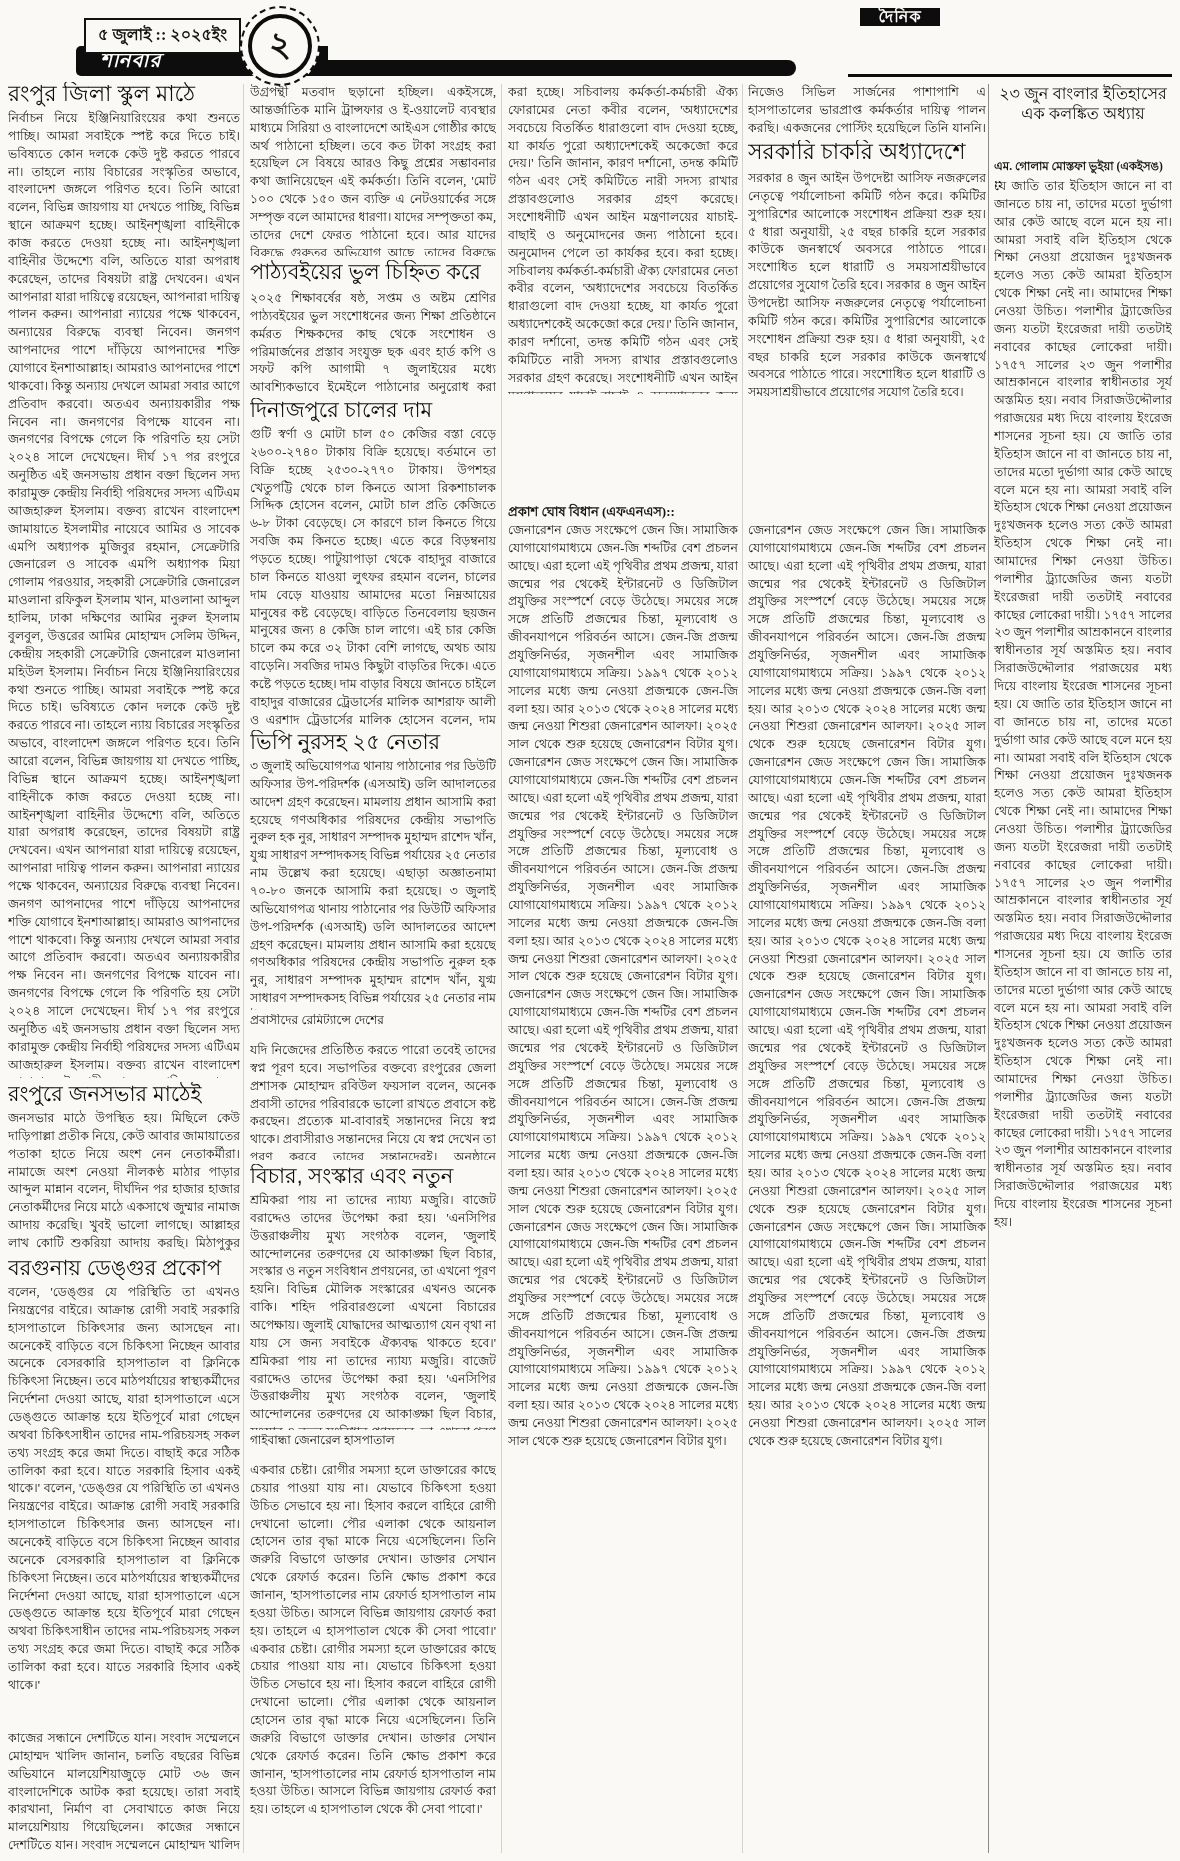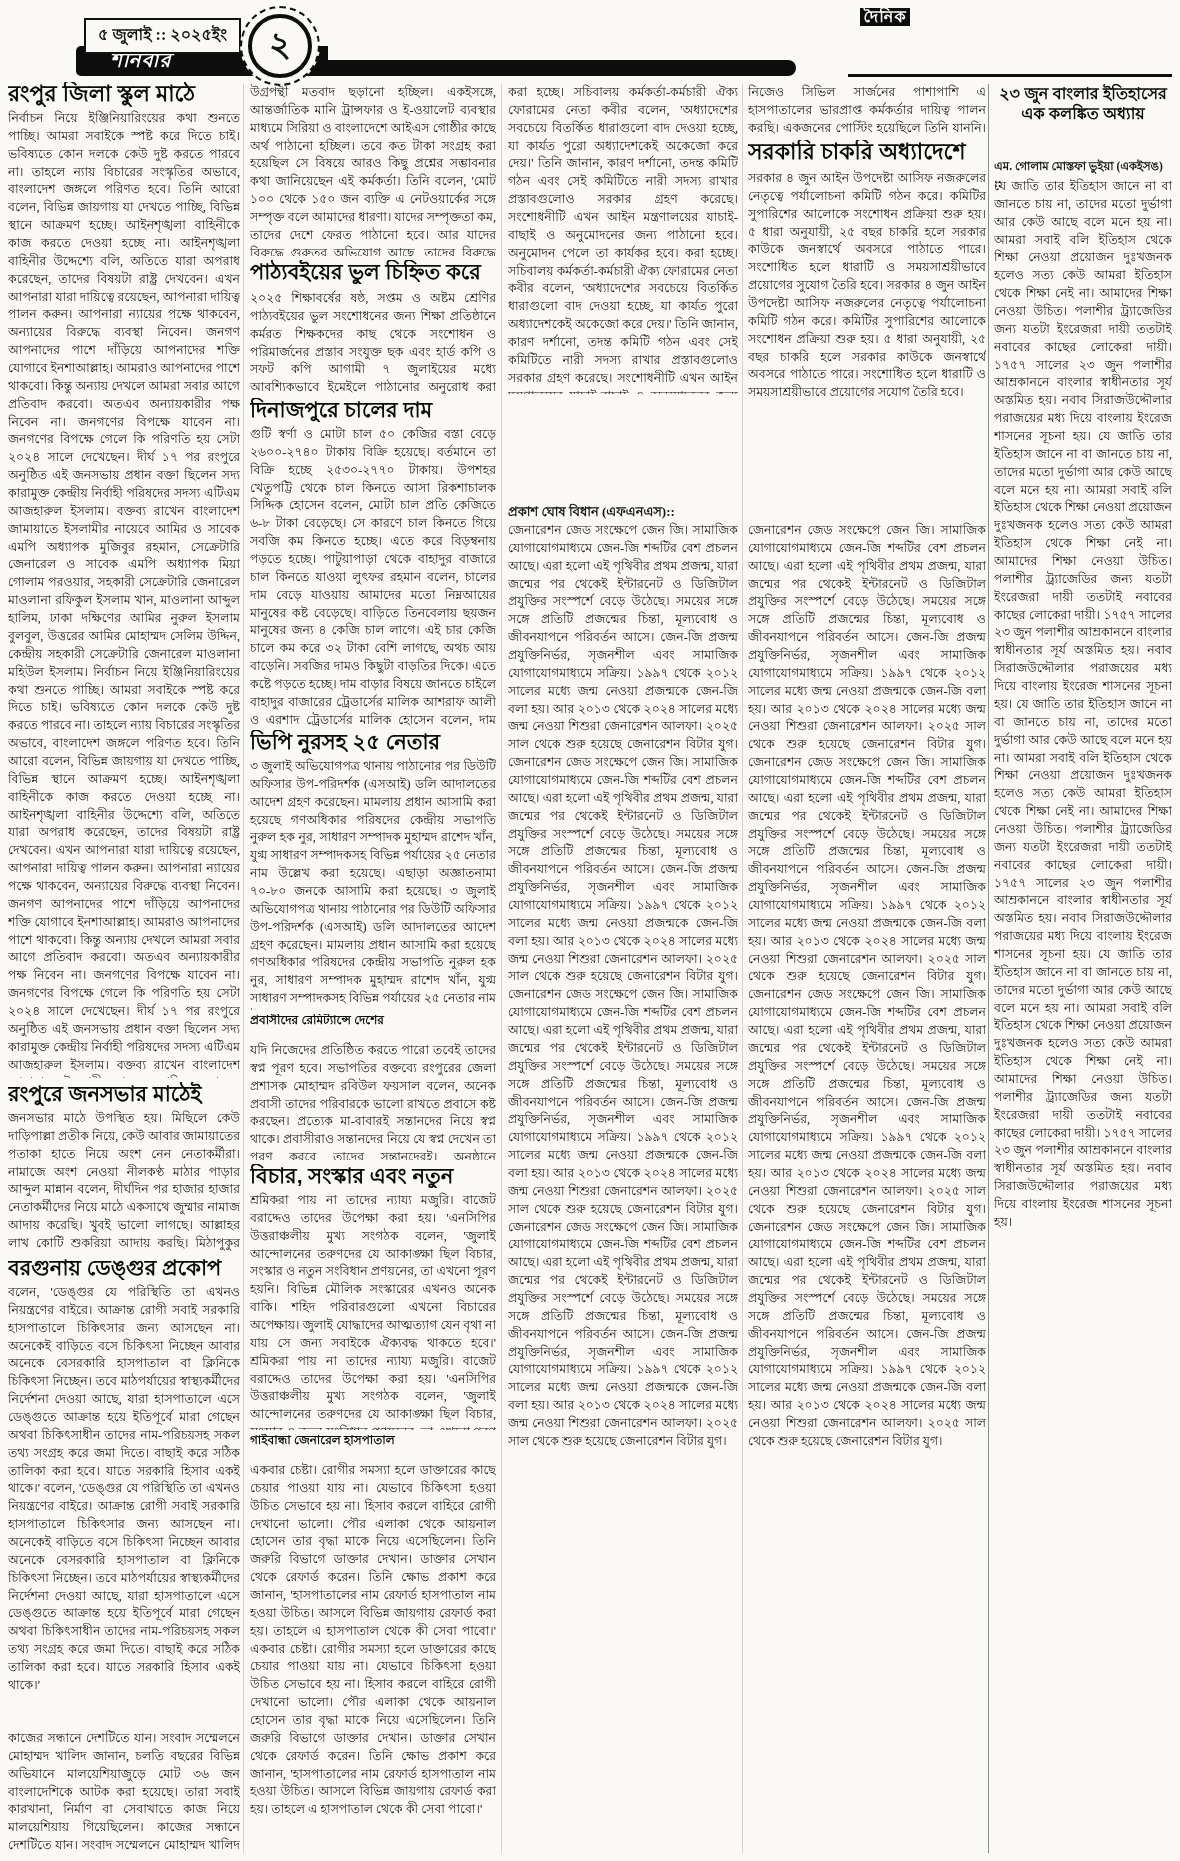--- a/index.html
+++ b/index.html
@@ -4,36 +4,36 @@
 <style>
   html,body{margin:0;padding:0;}
   body{background:#e8e6e1;font-family:"Liberation Serif","DejaVu Serif",serif;}
   .page{position:relative;width:1180px;height:1861px;margin:0 auto;background:#fbf9f5;color:#141414;overflow:hidden;}
   .block{position:absolute;overflow:hidden;}
   
   .date-box{position:absolute;left:84px;top:18px;border:2px solid #111;padding:2px 12px 3px;
     font-weight:bold;font-size:16px;background:#fbf9f5;z-index:3;white-space:nowrap;}
   .day-bar{position:absolute;left:76px;top:46px;width:252px;height:30px;background:#0d0d0d;
     border-radius:5px 0 0 5px;z-index:2;display:flex;align-items:center;}
-  .day-bar span{color:#fff;font-style:italic;font-weight:bold;font-size:20px;padding-left:34px;letter-spacing:1px;}
+  .day-bar span{color:#fff;font-style:italic;font-weight:bold;font-size:20px;padding-left:24px;letter-spacing:1px;}
   .day-bar-tail{position:absolute;left:300px;top:60px;width:496px;height:16px;background:#0d0d0d;
     border-radius:0 10px 10px 0;z-index:1;}
   .page-circle{position:absolute;left:240px;top:6px;width:76px;height:76px;border:2px dashed #111;
     border-radius:50%;background:#fbf9f5;display:flex;align-items:center;justify-content:center;z-index:4;}
   .page-circle-inner{width:56px;height:56px;border:4px solid #0d0d0d;border-radius:50%;
     display:flex;align-items:center;justify-content:center;font-size:34px;font-weight:bold;}
   .masthead{position:absolute;left:860px;top:8px;width:312px;text-align:right;line-height:1;}
   .masthead .small{display:block;font-size:16px;font-weight:bold;letter-spacing:1px;margin:0 150px 16px 0;
-    background:#0d0d0d;color:#fbf9f5;width:50px;text-align:center;padding:1px 0;}
+    background:#0d0d0d;color:#fbf9f5;width:80px;text-align:center;padding:1px 0;}
   .masthead .big{display:block;font-size:50px;font-weight:bold;letter-spacing:1px;margin-top:-4px;}
   .masthead-rule{position:absolute;left:848px;top:74px;width:324px;height:3px;background:#0d0d0d;}
   
   .vrule{position:absolute;top:84px;width:1px;height:1769px;background:#d6d2c9;}
   .vrule.dark{background:#8a8a8a;}
-  .headline{font-weight:bold;line-height:1.12;color:#0b0b0b;font-family:"Liberation Sans","DejaVu Sans",sans-serif;}
+  .headline{font-weight:normal;line-height:1.12;color:#0b0b0b;font-family:"Liberation Sans","DejaVu Sans",sans-serif;}
   .headline.center{text-align:center;}
   .byline{font-weight:bold;font-size:13px;}
   .body-txt{font-size:12.4px;line-height:1.44;text-align:justify;color:#181818;}
   .h22{font-size:22px;} .h21{font-size:21px;} .h20{font-size:12px;} .h19{font-size:19px;}
   .h42{font-size:42px;line-height:1.15;} .hRight{font-size:16px;line-height:1.25;}
 </style>
 </head>
 <body>
 
 <div class="page">

